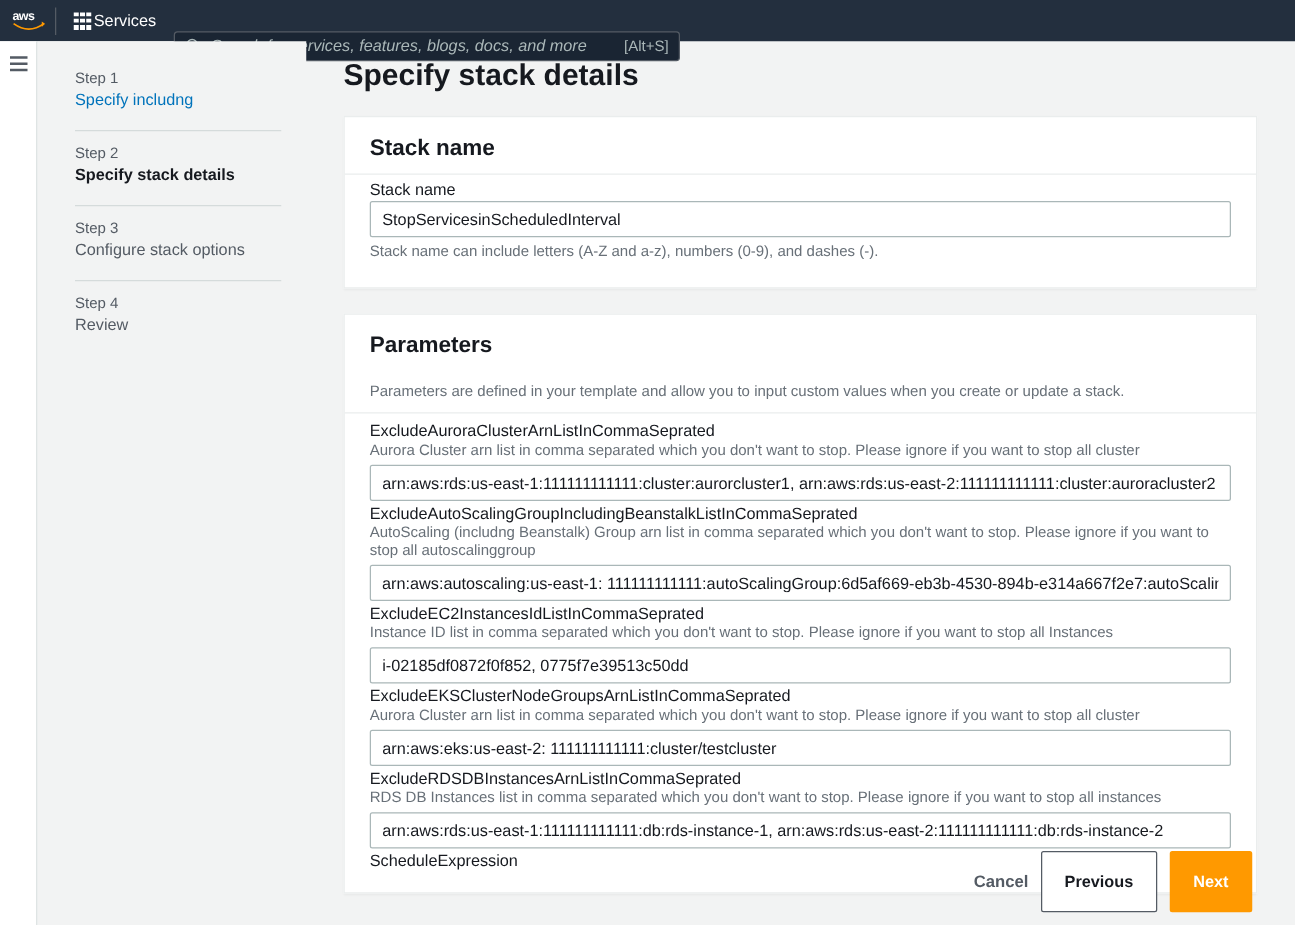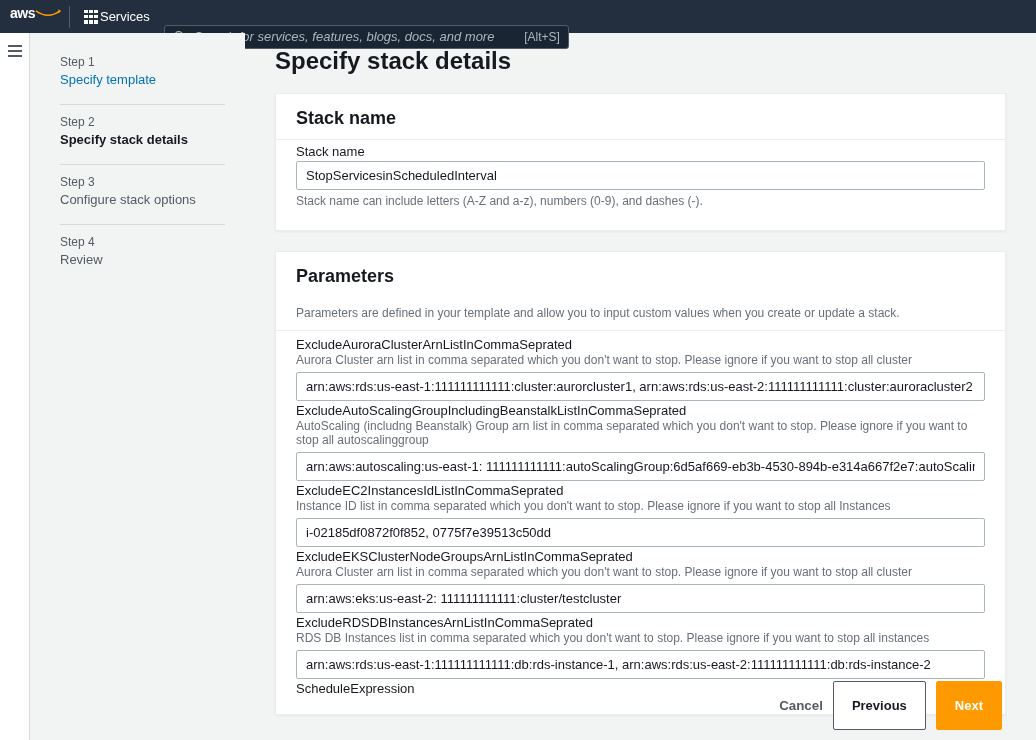--- a/index.html
+++ b/index.html
@@ -17,23 +17,23 @@
     background: #232f3e;
     height: 33px;
     display: flex;
     align-items: center;
     padding: 0 10px;
     gap: 10px;
   }
   .aws-logo {
     color: #fff;
     font-weight: bold;
-    font-size: 14px;
-    display: flex;
-    flex-direction: row;
+    font-size: 10px;
+    display: flex;
+    flex-direction: column;
     line-height: 1;
     padding-right: 8px;
     border-right: 1px solid #545b64;
     height: 22px;
     justify-content: center;
   }
   .aws-logo-text { letter-spacing: -0.5px; }
   .aws-logo-smile {
     height: 6px;
     position: relative;
@@ -233,21 +233,21 @@
     <div class="hamburger">
       <span></span>
         <span></span>
         <span></span>
     </div>
   </div>
 
   <div class="sidebar">
     <div class="step link">
       <div class="step-label">Step 1</div>
-      <div class="step-title">Specify template</div>
+      <div class="step-title">Specify includng</div>
     </div>
     <div class="step-sep"></div>
     <div class="step active">
       <div class="step-label">Step 2</div>
       <div class="step-title">Specify stack details</div>
     </div>
     <div class="step-sep"></div>
     <div class="step">
       <div class="step-label">Step 3</div>
       <div class="step-title">Configure stack options</div>

